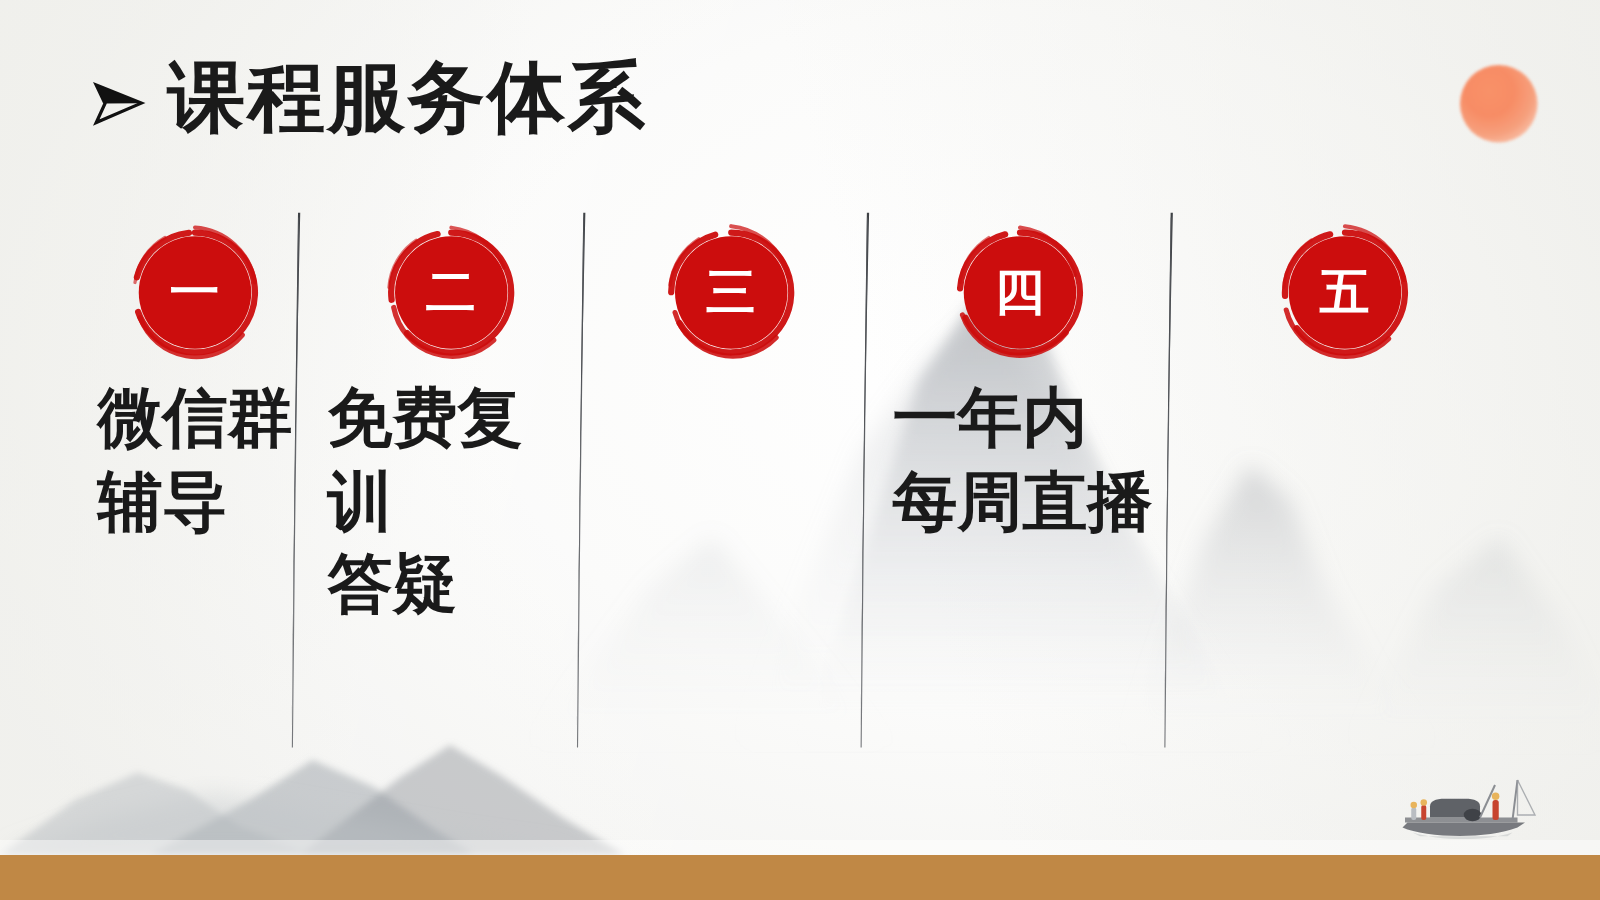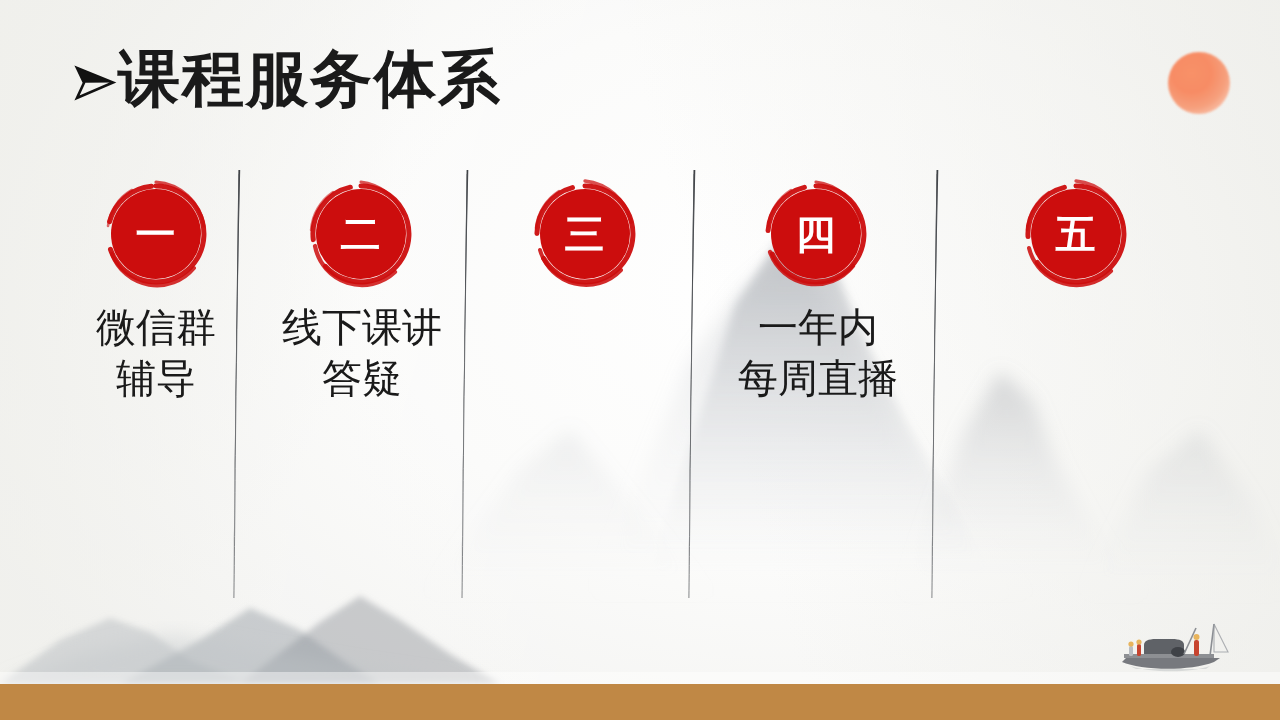--- a/index.html
+++ b/index.html
@@ -70,20 +70,21 @@
     height: 62px;
   }
 
   
   .title-row {
     position: absolute;
     left: 72px;
     top: 48px;
     display: flex;
     align-items: center;
+    gap: 16px;
   }
   .title-bullet {
     width: 46px;
     height: 46px;
     flex: none;
     margin-top: 8px;
   }
   .title-text {
     font-size: 62px;
     line-height: 1.0;
@@ -139,25 +140,24 @@
     position: relative;
     z-index: 2;
     color: #ffffff;
     font-size: 40px;
     font-weight: 600;
     line-height: 1;
     letter-spacing: 1px;
   }
   .col-label {
     margin-top: 10px;
-    text-align: center;
     color: #1a1a1a;
-    font-size: 40px;
+    font-size: 52px;
     line-height: 1.28;
-    font-weight: 400;
+    font-weight: 700;
     letter-spacing: 0px;
     white-space: pre-line;
   }
 
   
   .col-1 { left: 56px;   width: 200px; }
   .col-2 { left: 262px;  width: 200px; }
   .col-3 { left: 485px;  width: 200px; }
   .col-4 { left: 712px;  width: 212px; }
   .col-5 { left: 928px;  width: 300px; }
@@ -298,21 +298,21 @@
       <div class="badge">
         <svg viewBox="0 0 116 116">
           <circle cx="58" cy="58" r="45" fill="#cc0d0d"></circle>
           <path d="M58 10 A48 48 0 1 1 57.9 10 Z" fill="none" stroke="#cc0d0d" stroke-width="5" stroke-linecap="round" stroke-dasharray="190 30 70 16" opacity="0.95"></path>
           <path d="M58 6 A52 52 0 0 1 100 38" fill="none" stroke="#cc0d0d" stroke-width="3" stroke-linecap="round" opacity="0.7"></path>
           <path d="M12 70 A48 48 0 0 0 92 96" fill="none" stroke="#cc0d0d" stroke-width="4.2" stroke-linecap="round" opacity="0.85"></path>
           <path d="M8 54 A50 50 0 0 1 30 16" fill="none" stroke="#cc0d0d" stroke-width="2.4" stroke-linecap="round" opacity="0.55"></path>
         </svg>
         <span class="badge-num">二</span>
       </div>
-      <div class="col-label">线下课讲
+      <div class="col-label">免费复训
 答疑</div>
     </div>
 
     <div class="column col-3">
       <div class="badge">
         <svg viewBox="0 0 116 116">
           <circle cx="58" cy="58" r="45" fill="#cc0d0d"></circle>
           <path d="M58 10 A48 48 0 1 1 57.9 10 Z" fill="none" stroke="#cc0d0d" stroke-width="5" stroke-linecap="round" stroke-dasharray="200 26 62 18" opacity="0.95"></path>
           <path d="M58 5 A53 53 0 0 1 104 46" fill="none" stroke="#cc0d0d" stroke-width="3.4" stroke-linecap="round" opacity="0.72"></path>
           <path d="M13 74 A48 48 0 0 0 94 94" fill="none" stroke="#cc0d0d" stroke-width="4" stroke-linecap="round" opacity="0.88"></path>

